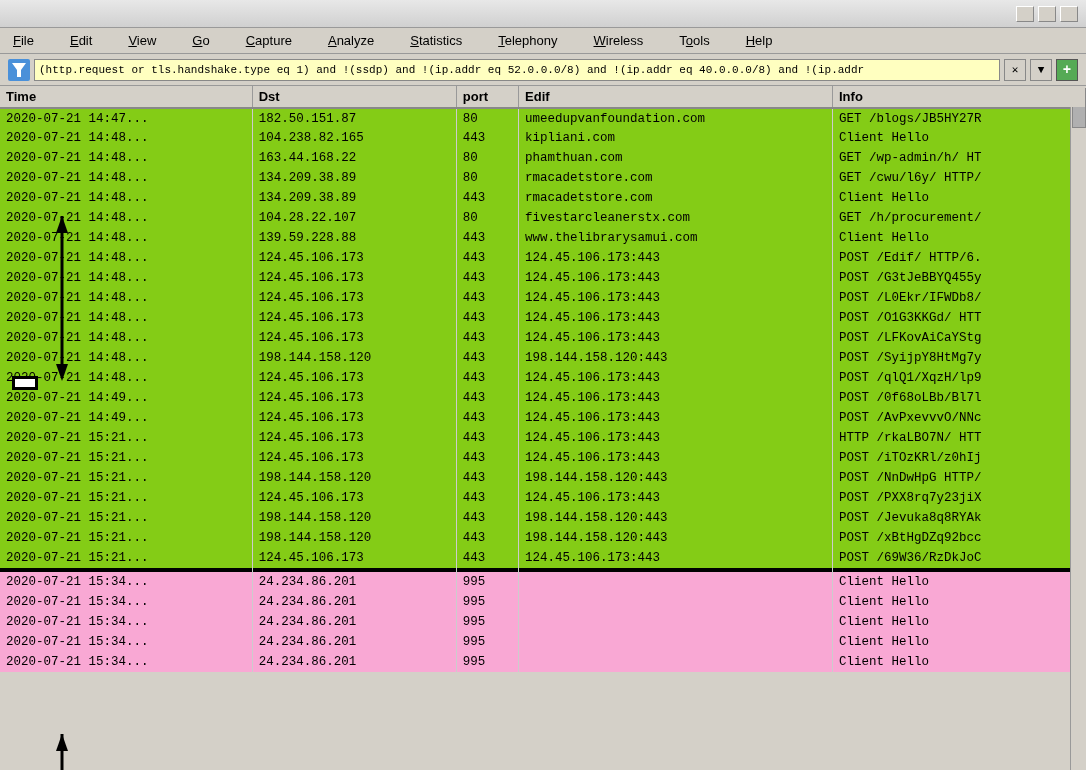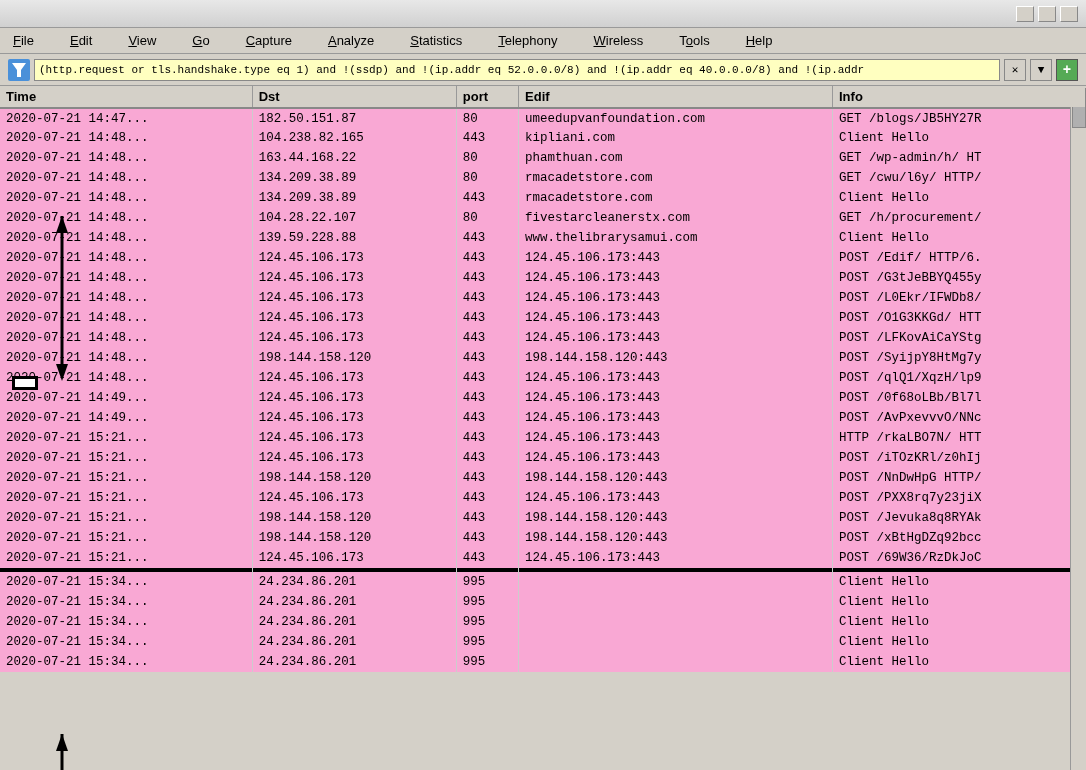--- a/index.html
+++ b/index.html
@@ -163,21 +163,21 @@
     .packet-table tbody tr {
       height: 20px;
     }
     .packet-table tbody tr td {
       padding: 1px 6px;
       border-right: 1px solid #ccc;
       white-space: nowrap;
       overflow: hidden;
     }
     .row-green {
-      background-color: #f9a8d4;
+      background-color: #84cc16;
     }
     .row-white {
       background-color: #f9a8d4;
     }
     .row-separator {
       background-color: #000000;
       height: 4px !important;
     }
     .row-separator td {
       background-color: #000;

